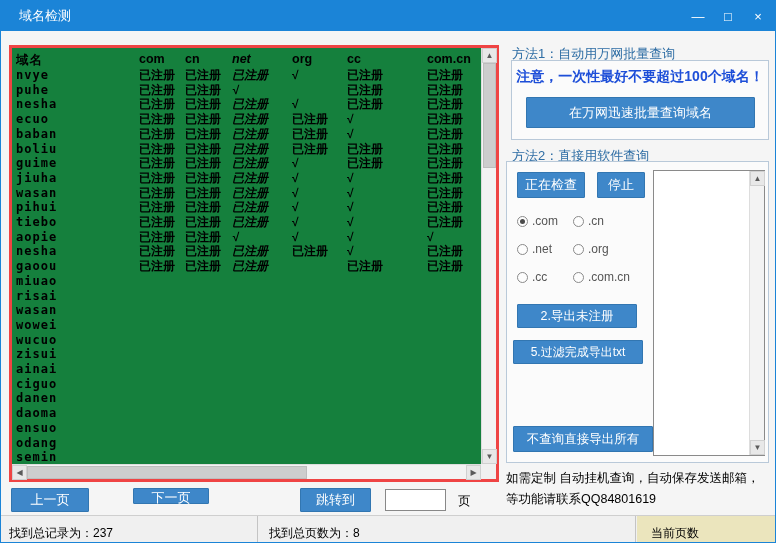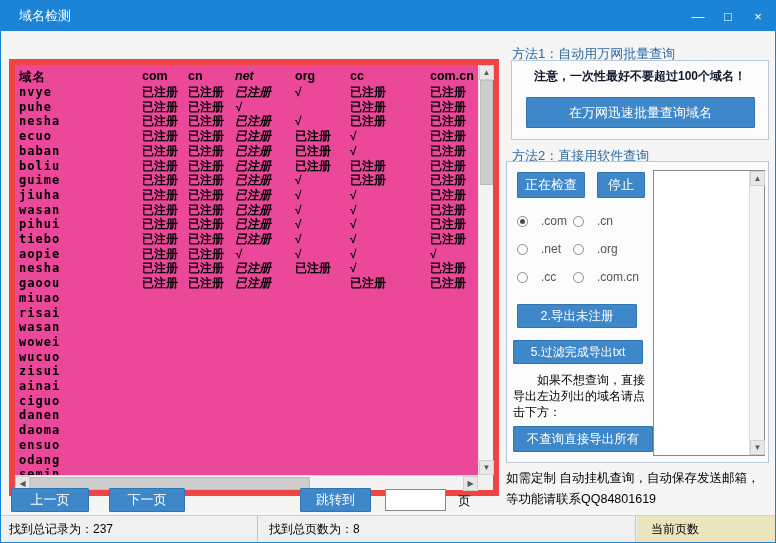--- a/index.html
+++ b/index.html
@@ -8,21 +8,21 @@
 
   .window { position:relative; width:776px; height:543px; border:1px solid #1b84d7; background:#f5f5f5; overflow:hidden; }
 
   
   .titlebar { position:absolute; left:0; top:0; width:100%; height:30px; background:#1b84d7; color:#fff; display:flex; align-items:center; }
   .title { margin-left:18px; font-size:13px; }
   .win-controls { position:absolute; right:2px; top:0; height:30px; display:flex; }
   .win-btn { width:30px; height:30px; display:flex; align-items:center; justify-content:center; color:#fff; font-size:13px; cursor:default; }
 
   
-  .table-wrap { position:absolute; left:8px; top:44px; width:490px; height:437px; background:#ec4899; border:6px solid #ef4444;margin-top:14px; }
+  .table-wrap { position:absolute; left:8px; top:44px; width:490px; height:437px; background:#15803d; border:3px solid #ef4444; }
   .table-wrap table { border-collapse:collapse; table-layout:fixed; width:470px; margin:3px 0 0 4px; }
   .table-wrap th, .table-wrap td { text-align:left; padding:0; overflow:hidden; white-space:nowrap; font-weight:bold; font-size:12px; height:14.7px; line-height:14.7px; }
   .table-wrap th { font-size:12.5px; height:17px; line-height:17px; }
   .table-wrap th:nth-child(1), .table-wrap td:nth-child(1){ width:123px; }
   .table-wrap th:nth-child(2), .table-wrap td:nth-child(2){ width:46px; }
   .table-wrap th:nth-child(3), .table-wrap td:nth-child(3){ width:47px; }
   .table-wrap th:nth-child(4), .table-wrap td:nth-child(4){ width:60px;font-style:italic; }
   .table-wrap th:nth-child(5), .table-wrap td:nth-child(5){ width:55px; }
   .table-wrap th:nth-child(6), .table-wrap td:nth-child(6){ width:80px; }
   td.domain-cell, th.domain-col { font-family:"DejaVu Sans Mono","Liberation Mono",monospace; letter-spacing:1px; }
@@ -39,53 +39,53 @@
 
   
   .group-label { position:absolute; font-size:13px; color:#2e6da4; }
   .gl1 { left:511px; top:44px; }
   .gl2 { left:511px; top:146px; }
   .groupbox { position:absolute; border:1px solid #b9c9d9; background:#fbfbfb; }
   .gb1 { left:510px; top:59px; width:258px; height:80px; }
   .gb2 { left:505px; top:160px; width:263px; height:302px; }
 
   .btn { background:#3e87c9; border:1px solid #3276b1; color:#fff; border-radius:1px; font-size:13px; font-family:inherit; cursor:default; }
-  .notice { margin-top:7px; text-align:center; color:#0f172a; font-weight:bold; font-size:12px; }
+  .notice { margin-top:7px; text-align:center; color:#1d4ed8; font-weight:bold; font-size:14px; }
   .btn-batch { position:absolute; left:14px; top:36px; width:229px; height:31px; }
   .btn-checking { position:absolute; left:10px; top:10px; width:68px; height:26px; }
   .btn-stop { position:absolute; left:90px; top:10px; width:48px; height:26px; }
   .btn-export-unreg { position:absolute; left:10px; top:142px; width:120px; height:24px; font-size:12.5px; }
   .btn-filter-export { position:absolute; left:6px; top:178px; width:130px; height:24px; font-size:12px; }
   .btn-export-all { position:absolute; left:6px; top:264px; width:140px; height:26px; font-size:12.5px;text-align:center; }
 
   .tlds { position:absolute; left:10px; top:52px; width:130px; display:grid; grid-template-columns:56px auto; row-gap:14px; }
-  .radio-item { display:flex; align-items:center; gap:13px; font-size:12px; color:#555; }
+  .radio-item { display:flex; align-items:center; gap:4px; font-size:12px; color:#555; }
   .radio-dot { width:11px; height:11px; border-radius:50%; border:1px solid #8a8a8a; background:#fdfdfd; display:inline-block; position:relative; }
   .radio-dot.checked::after { content:""; position:absolute; left:2px; top:2px; width:5px; height:5px; border-radius:50%; background:#4a4a4a; }
 
   .hint { position:absolute; left:6px; top:210px; width:136px; font-size:12px; line-height:16px; color:#000; text-indent:2em; }
 
   .listbox { position:absolute; left:146px; top:8px; width:112px; height:286px; background:#fff; border:1px solid #8a8a8a; }
   .lb-scroll { position:absolute; right:0; top:0; bottom:0; width:15px; background:#f3f3f3; border-left:1px solid #ddd; }
   .lb-scroll .bottom { position:absolute; bottom:0; }
 
   .footnote { position:absolute; left:505px; font-size:12.5px; color:#000; }
   .fn1 { top:469px; }
   .fn2 { top:490px; }
 
   
   .btn-prev { position:absolute; left:10px; top:487px; width:78px; height:24px; }
-  .btn-next { position:absolute; left:108px; top:487px; width:76px; height:24px; }
+  .btn-next { position:absolute; left:132px; top:487px; width:76px; height:16px; }
   .btn-jump { position:absolute; left:299px; top:487px; width:71px; height:24px; }
   .page-input { position:absolute; left:384px; top:488px; width:61px; height:22px; border:1px solid #888; background:#fff; font-size:12px; padding:0 3px; }
   .page-label { position:absolute; left:457px; top:492px; font-size:12.5px; }
 
   
   .statusbar { position:absolute; left:0; bottom:0; width:100%; height:27px; background:#f0f0f0; border-top:1px solid #cfcfcf; font-size:12px; }
-  .sb-pane { position:absolute; top:0; height:100%; display:flex; align-items:center; }
+  .sb-pane { position:absolute; top:0; height:100%; display:flex; align-items:flex-end; }
   .sb1 { left:0; width:257px; padding-left:8px; border-right:1px solid #c4c4c4; }
   .sb2 { left:258px; width:377px; padding-left:10px; border-right:1px solid #c4c4c4; }
   .sb3 { left:636px; width:140px; padding-left:14px; background:#ebe5bd; }
 </style>
 </head>
 <body>
 
 <div class="window">
 
   <div class="titlebar">
@@ -400,21 +400,20 @@
           <span class="radio-dot"></span>
           <span>.cc</span>
         </span>
         <span class="radio-item">
           <span class="radio-dot"></span>
           <span>.com.cn</span>
         </span>
       </div>
     <button class="btn btn-export-unreg">2.导出未注册</button>
     <button class="btn btn-filter-export">5.过滤完成导出txt</button>
-    <div class="hint">如果不想查询，直接导出左边列出的域名请点击下方：</div>
     <button class="btn btn-export-all">不查询直接导出所有</button>
     <div class="listbox">
       <div class="lb-scroll">
         <div class="sarrow">▲</div>
         <div class="sarrow bottom">▼</div>
       </div>
     </div>
   </div>
 
   <div class="footnote fn1">如需定制 自动挂机查询，自动保存发送邮箱，</div>

